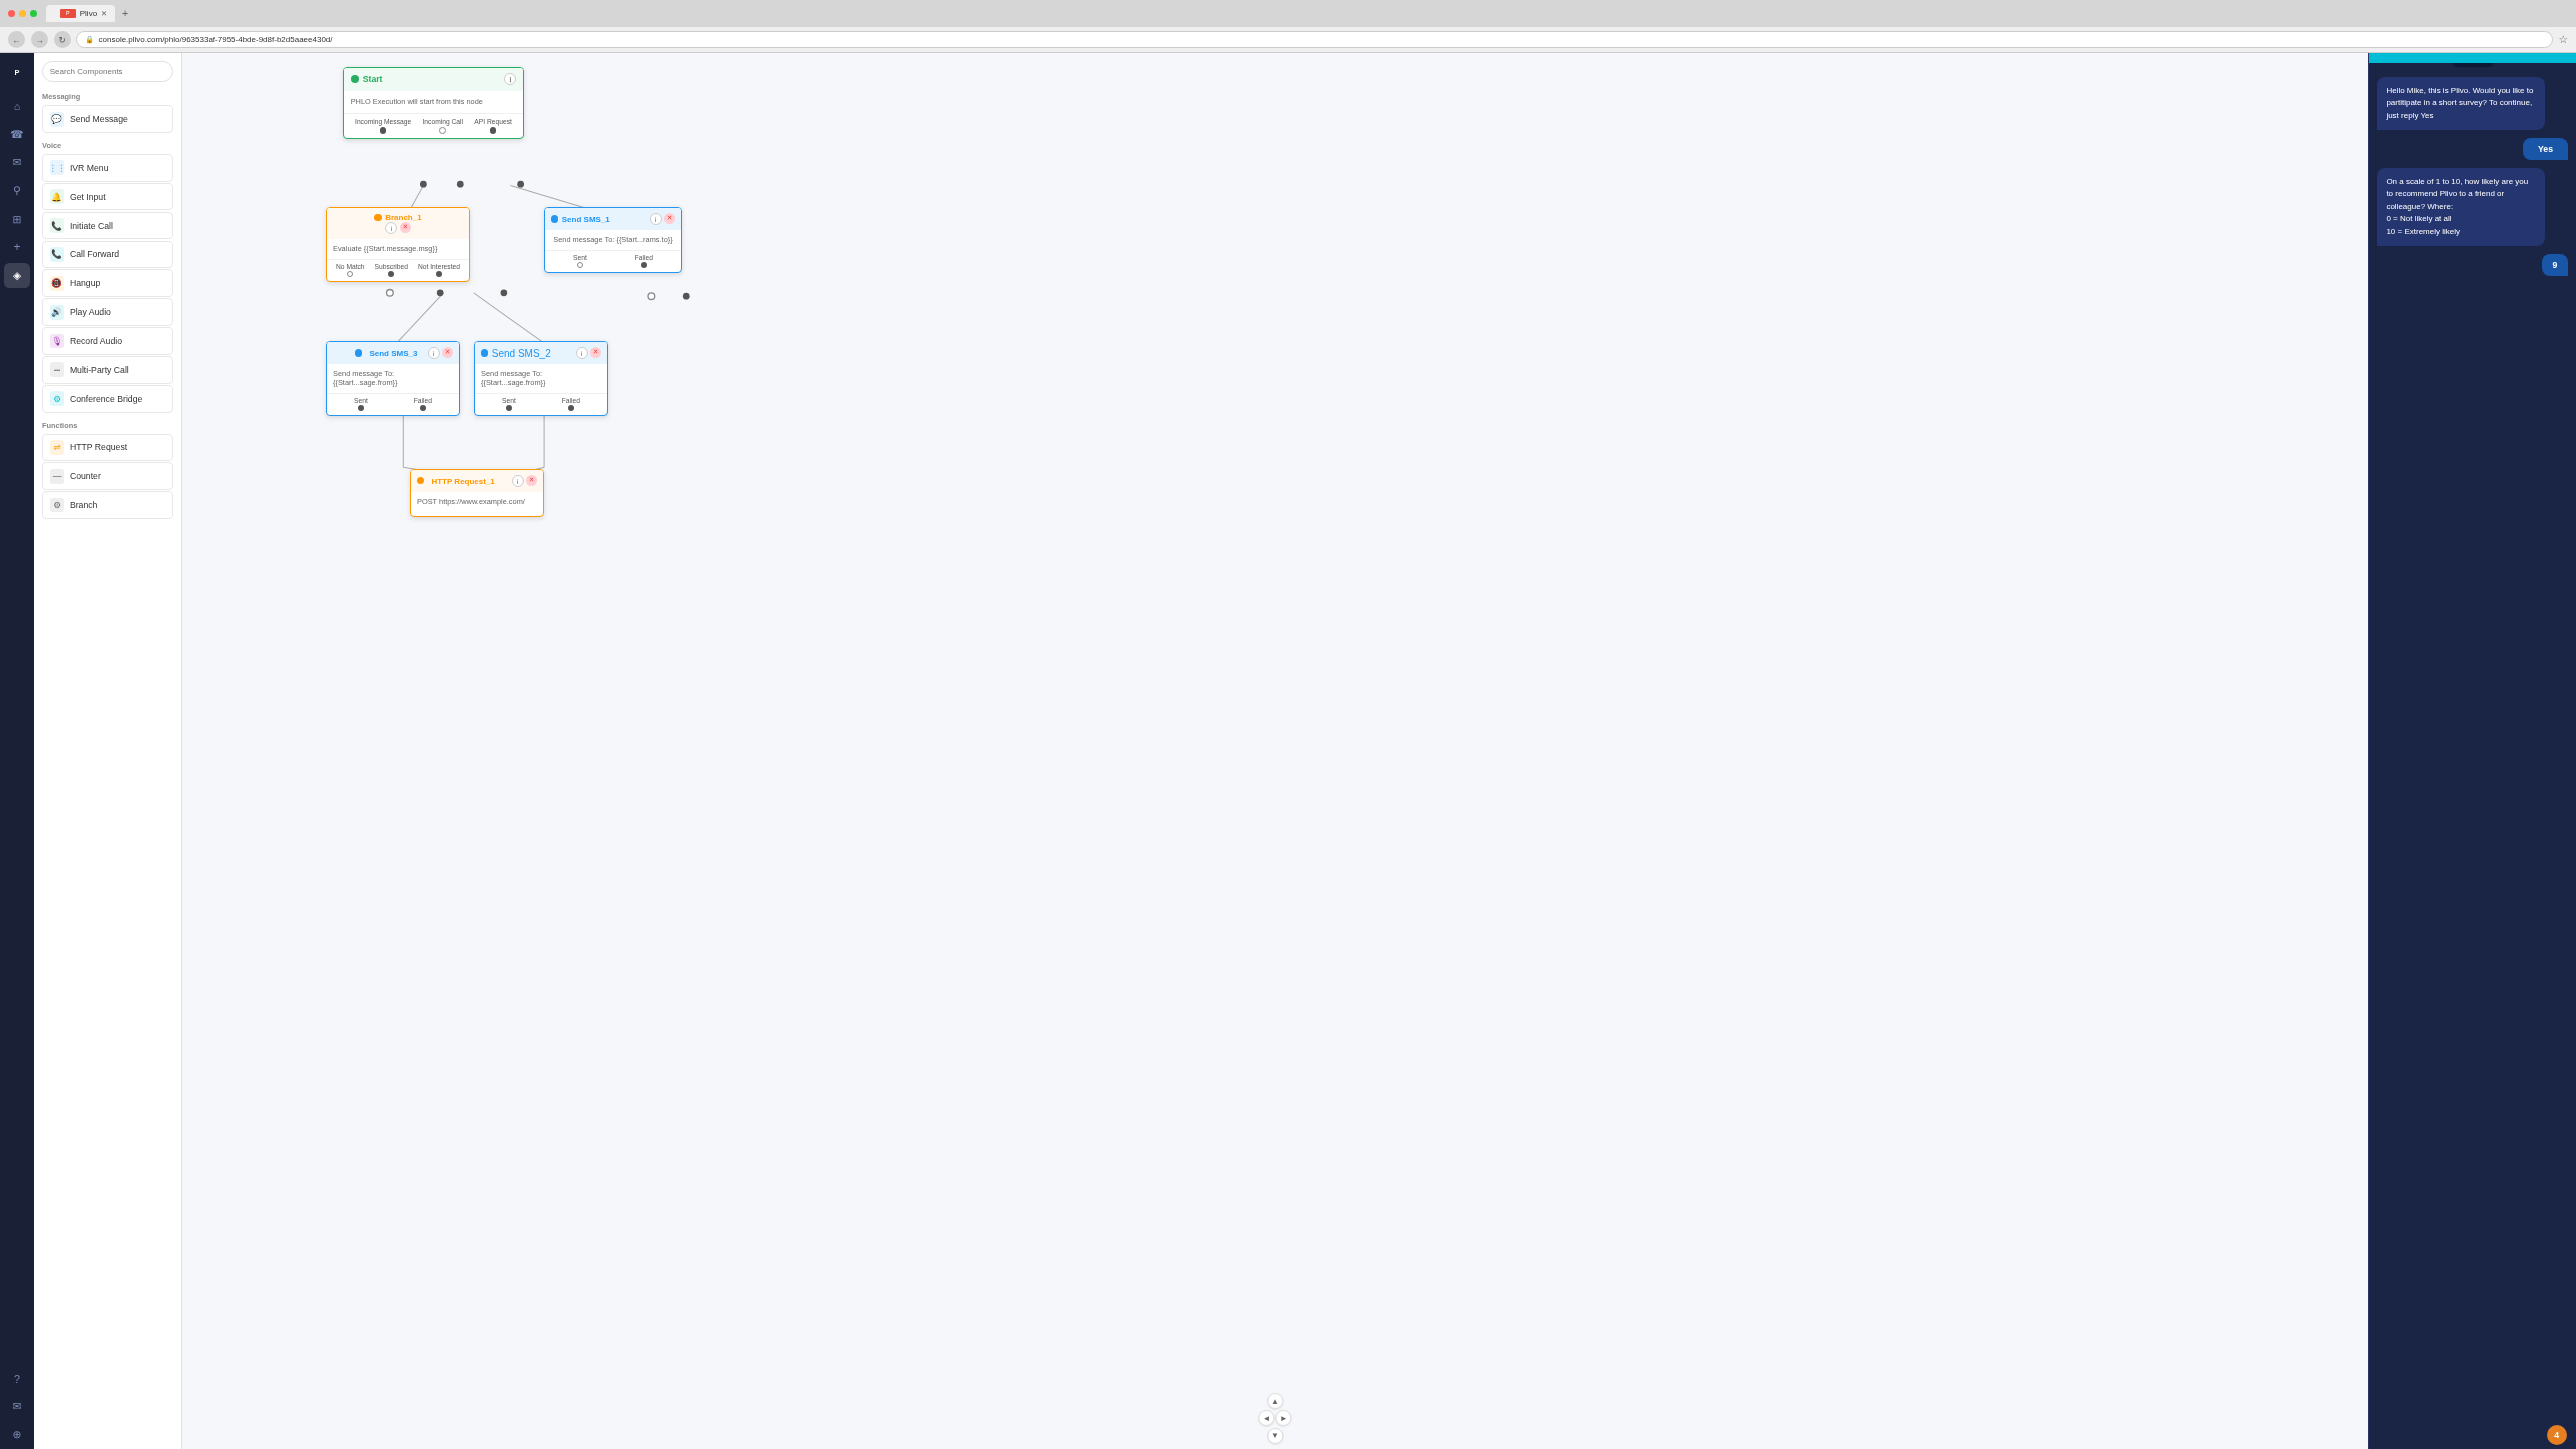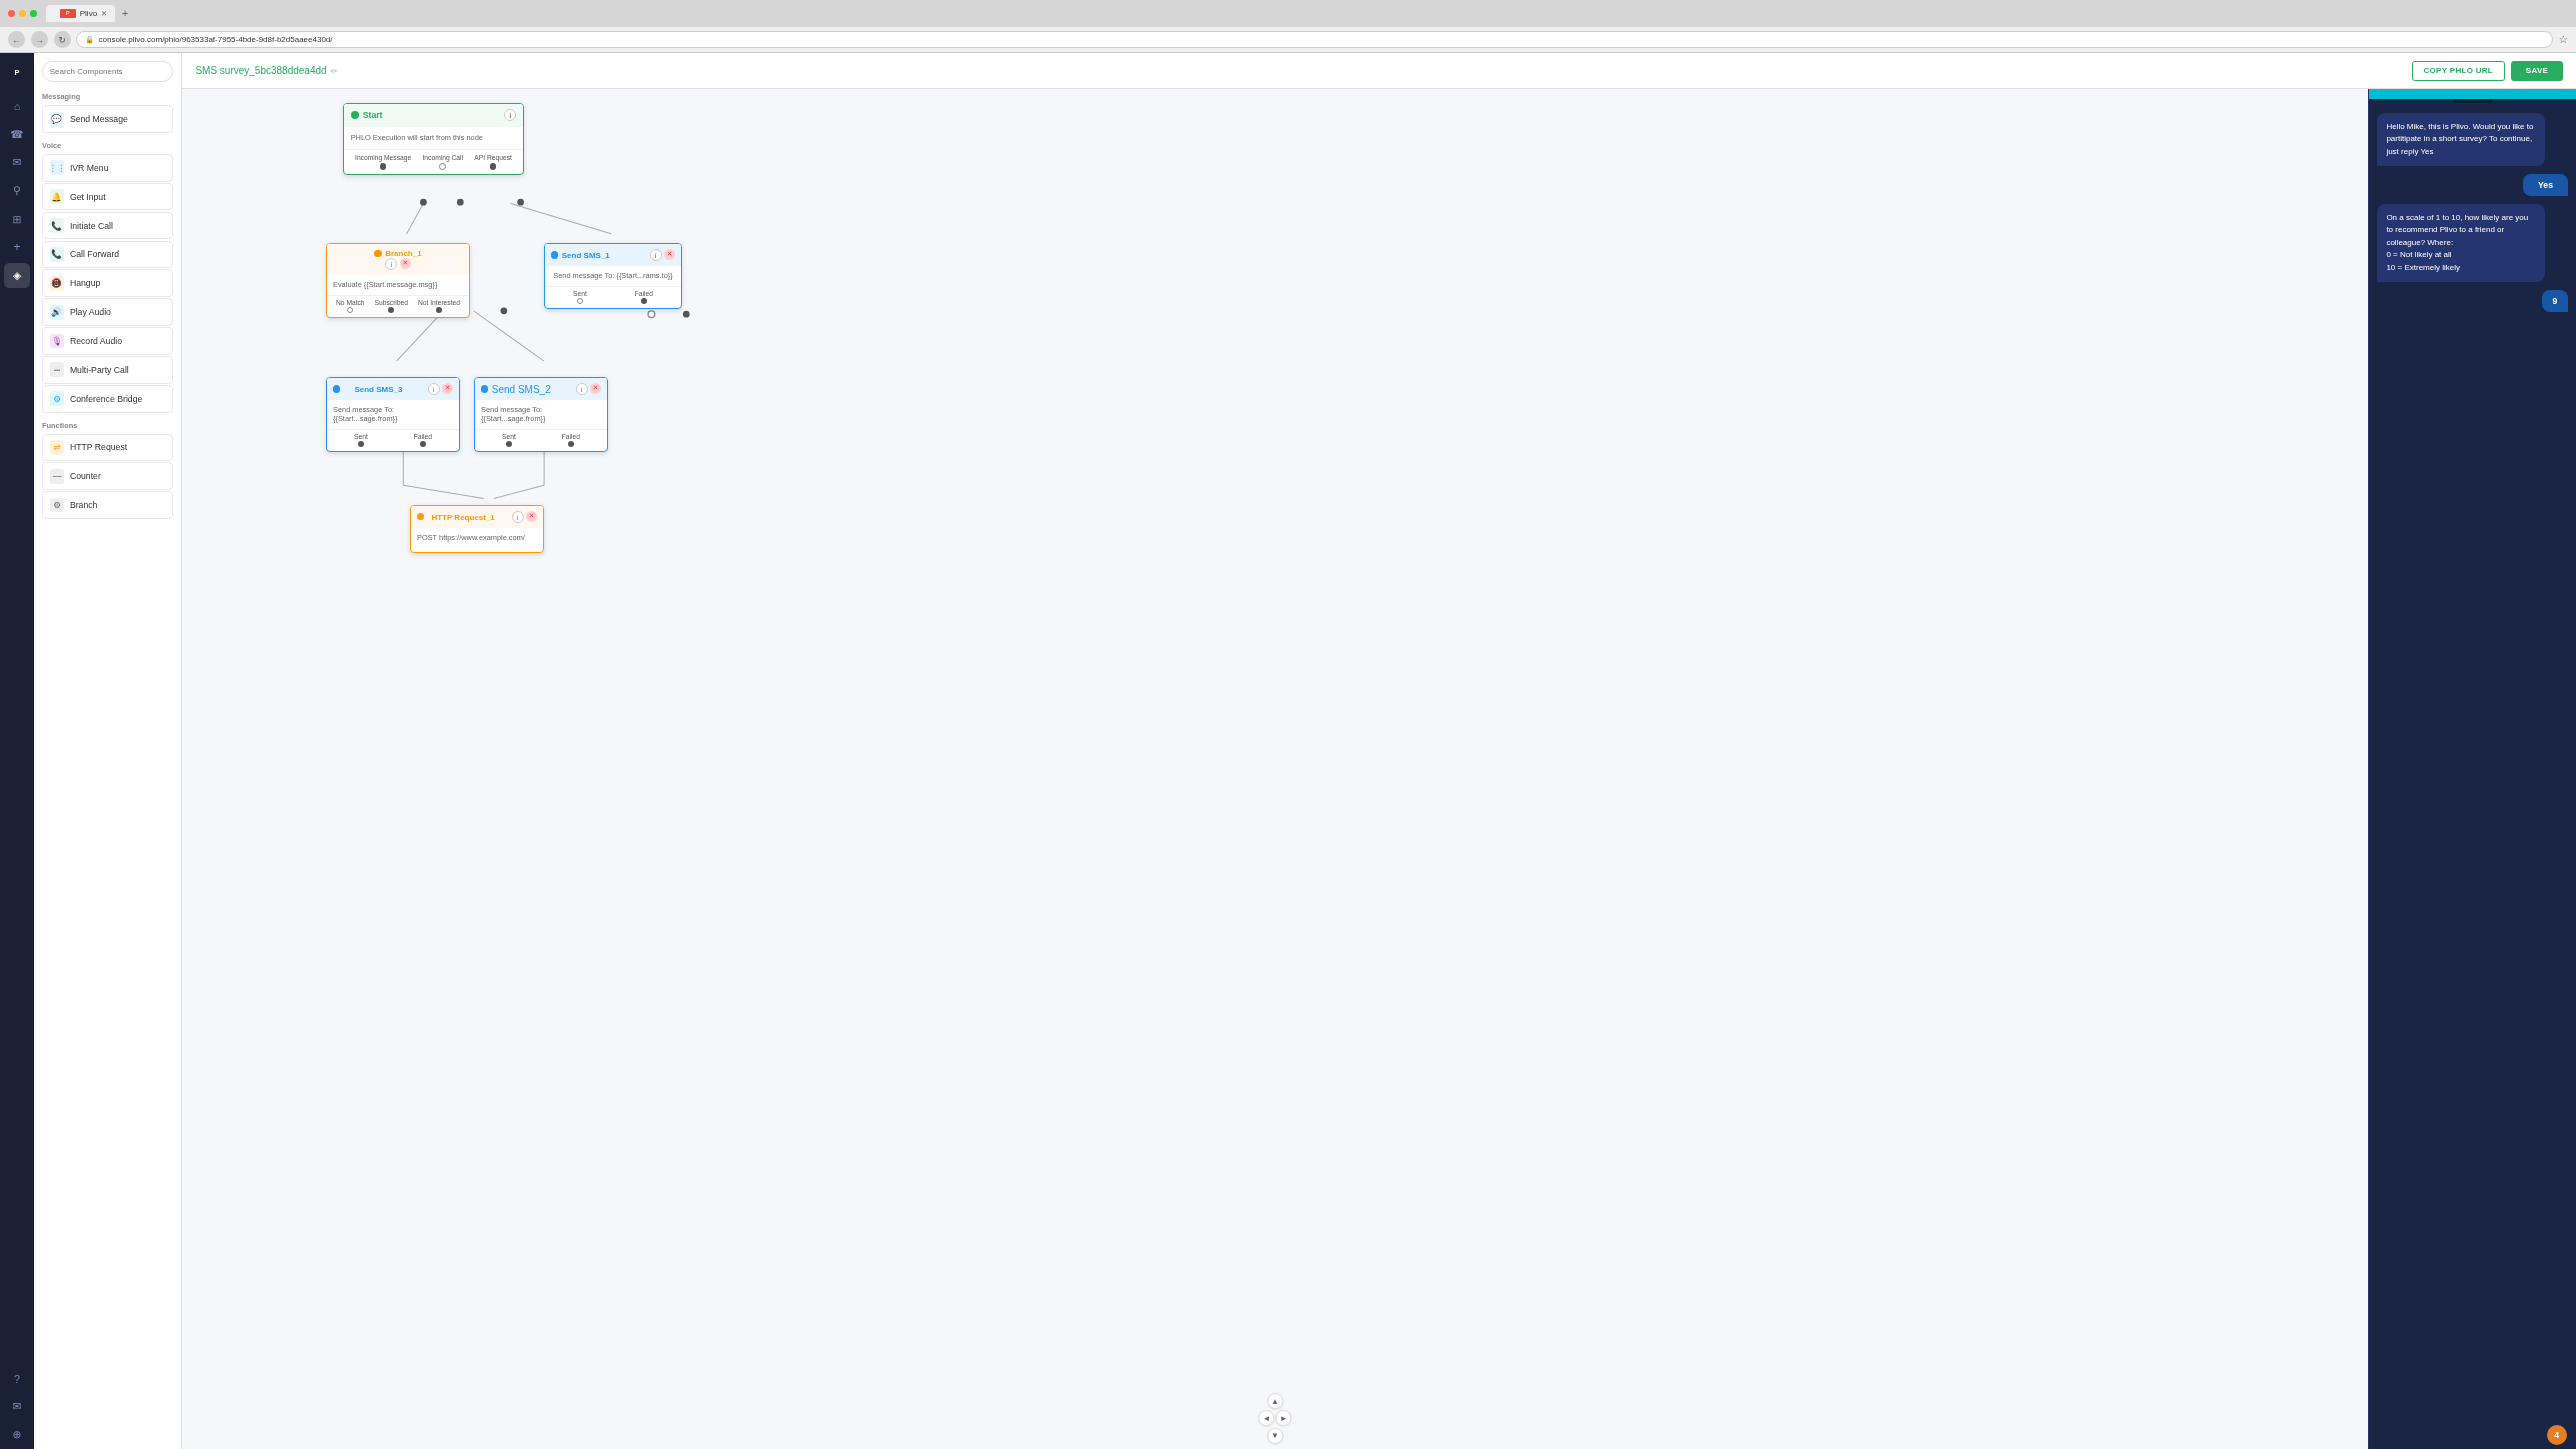--- a/index.html
+++ b/index.html
@@ -169,30 +169,20 @@
       <span>Counter</span>
     </div>
     <div class="component-item">
       <div class="comp-icon comp-dark">⚙</div>
       <span>Branch</span>
     </div>
   </div>
 
   <div style="flex:1; display:flex; flex-direction:column;">
 
-    <div class="app-header">
-      <span class="app-title">
-        <span style="color:#27ae60;font-size:10px;font-weight:500;">SMS survey_5bc388ddea4dd</span>
-        <span class="edit-icon">✏</span>
-      </span>
-      <div class="header-actions">
-        <button class="btn-outline">COPY PHLO URL</button>
-        <button class="btn-filled">SAVE</button>
-      </div>
-    </div>
 
     <div style="flex:1; display:flex; overflow:hidden;">
 
       <div class="flow-canvas" style="flex:1; position:relative; overflow:hidden; background:#f5f7fa;">
 
         <svg class="connections-svg" style="position:absolute;top:0;left:0;width:100%;height:100%;pointer-events:none;" viewBox="0 0 3260 2034" width="2187" height="1364">
 
           <line x1="360" y1="170" x2="335" y2="215" stroke="#aaa" stroke-width="1.5"></line>
 
           <line x1="490" y1="170" x2="640" y2="215" stroke="#aaa" stroke-width="1.5"></line>
@@ -298,21 +288,21 @@
             </div>
             <div style="text-align:center;">
               <div style="font-size:6.7px;color:#555;">Failed</div>
               <div style="width:6px;height:6px;border-radius:50%;background:#555;margin:1.3px auto 0;"></div>
             </div>
           </div>
         </div>
 
         <div class="flow-node" style="left:144px;top:288px;width:134px;border:1.3px solid #2196f3;border-radius:4px;background:white;box-shadow:0 1.3px 5.4px rgba(0,0,0,0.12);">
           <div style="display:flex;align-items:center;justify-content:space-between;padding:4.7px 6px;background:#e8f4fd;border-radius:2.7px 2.7px 0 0;">
-            <div style="display:flex;align-items:center;gap:14px;">
+            <div style="display:flex;align-items:center;gap:7px;margin-left:22px;">
               <div style="width:7.4px;height:7.4px;border-radius:50%;background:#2196f3;"></div>
               <span style="font-size:8px;font-weight:600;color:#2196f3;">Send SMS_3</span>
             </div>
             <div style="display:flex;gap:2.7px;">
               <div class="node-info-btn">ℹ</div>
               <div class="node-close">✕</div>
             </div>
           </div>
           <div style="padding:5.4px 6px;font-size:7.4px;color:#666;min-height:20px;">Send message To: {{Start...sage.from}}</div>
           <div style="display:flex;justify-content:space-around;padding:3.4px 4px;border-top:0.7px solid #f0f0f0;">

